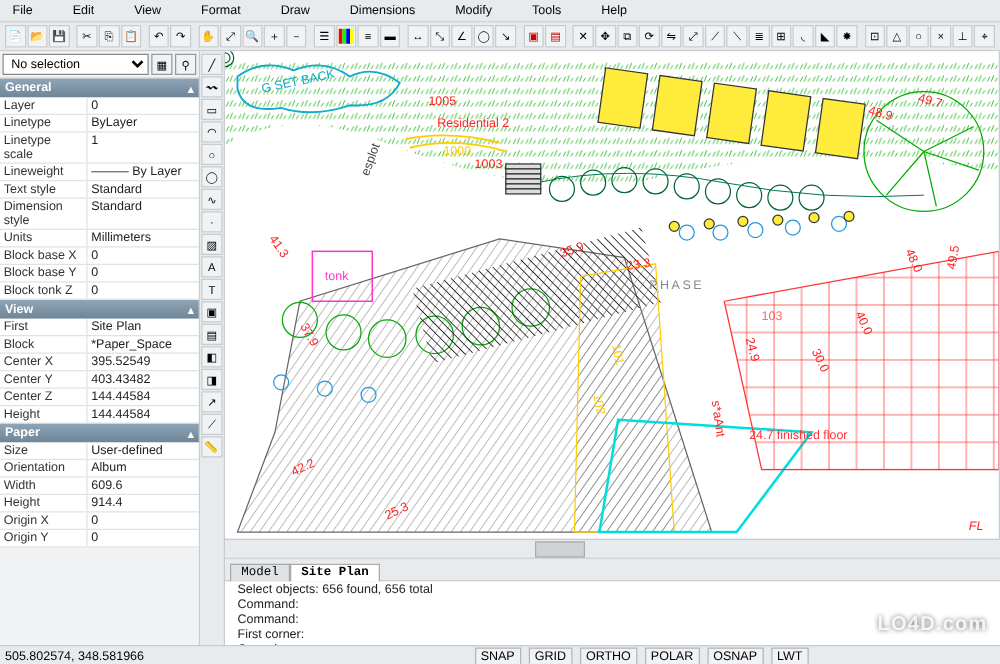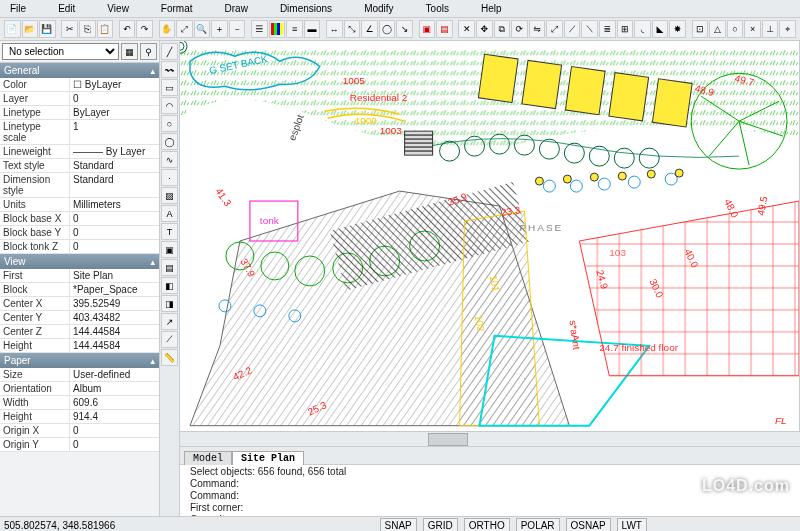--- a/index.html
+++ b/index.html
@@ -18,21 +18,21 @@
 .main { display: flex; height: calc(100% - 56px); }
 
 .proplabel { color: #333; }
 .propval { color: #222; }
 
 
 .left-panel { width: 160px; background: #f0f2f4; border-right: 1px solid #c8ccd0; display: flex; flex-direction: column; }
 .sel-row { display: flex; gap: 2px; padding: 2px; border-bottom: 1px solid #c8ccd0; align-items: center; }
 .sel-combo { flex: 1; height: 17px; background: #fff; border: 1px solid #888; font-size: 10px; padding: 0 2px; }
 .sel-btn { width: 17px; height: 17px; background: #f0f2f4; border: 1px solid #999; display:flex; align-items:center; justify-content:center; font-size:9px; }
-.sec-header { background: linear-gradient(to bottom, #8ea5b8, #6e8598); color: #fff; padding: 2px 4px; display: flex; justify-content: space-between; align-items: center; font-weight: normal; cursor: pointer; }
+.sec-header { background: linear-gradient(to bottom, #8ea5b8, #6e8598); color: #fff; padding: 2px 4px; display: flex; justify-content: space-between; align-items: center; font-weight: bold; cursor: pointer; }
 .sec-header .chev { font-size: 9px; }
 .props { background: #fff; }
 .prop-row { display: flex; border-bottom: 1px solid #e0e2e4; }
 .prop-row .k { width: 70px; padding: 1px 3px; border-right: 1px solid #e0e2e4; color: #333; }
 .prop-row .v { flex: 1; padding: 1px 3px; }
 .left-panel .spacer { flex: 1; background: #f0f2f4; }
 
 
 .left-tools { width: 20px; background: #e8ebee; border-right: 1px solid #c8ccd0; display: flex; flex-direction: column; gap: 1px; padding: 2px 1px; }
 .ltbtn { width: 17px; height: 17px; background: #f0f2f4; border: 1px solid #c8ccd0; display: flex; align-items: center; justify-content: center; cursor: pointer; font-size: 9px; }
@@ -47,21 +47,21 @@
 .tab { padding: 1px 8px; background: #e0e2e4; border: 1px solid #aaa; border-bottom: none; font-size: 10px; cursor: pointer; position: relative; top: 1px; font-family: Liberation Mono, monospace; }
 .tab.active { background: #fff; font-weight: bold; }
 .cmd-lines { background: #fff; border-top: 1px solid #c8ccd0; padding: 1px 10px; height: 52px; overflow: hidden; }
 .cmd-lines div { line-height: 12px; color: #222; }
 
 
 .statusbar { height: 18px; background: #e8ebee; border-top: 1px solid #c8ccd0; display: flex; align-items: center; padding: 0 4px; gap: 6px; }
 .coords { min-width: 140px; }
 .toggle { padding: 1px 4px; border: 1px solid #b0b4b8; background: #f0f2f4; cursor: pointer; }
 
-.watermark { position: absolute; right: 10px; bottom: 36px; font-size: 16px; font-weight: bold; color: rgba(255,255,255,0.85); text-shadow: 0 0 4px rgba(0,0,0,0.6); letter-spacing: 1px; pointer-events: none; font-family: Arial; }
+.watermark { position: absolute; right: 10px; bottom: 22px; font-size: 16px; font-weight: bold; color: rgba(255,255,255,0.85); text-shadow: 0 0 4px rgba(0,0,0,0.6); letter-spacing: 1px; pointer-events: none; font-family: Arial; }
 
 .icon-colors { display:flex; }
 .icon-colors span { width:3px; height:12px; }
 </style>
 </head>
 <body>
 
 <div class="menubar">
   <div class="menu-item">File</div>
   <div class="menu-item">Edit</div>
@@ -144,24 +144,20 @@
       </select>
       <div class="sel-btn">▦</div>
       <div class="sel-btn">⚲</div>
     </div>
 
     <div class="sec-header">
       <span>General</span>
       <span class="chev">▴</span>
     </div>
     <div class="props" id="props-general">
-        <div class="prop-row">
-          <div class="k proplabel">Color</div>
-          <div class="v propval">☐ ByLayer</div>
-        </div>
         <div class="prop-row">
           <div class="k proplabel">Layer</div>
           <div class="v propval">0</div>
         </div>
         <div class="prop-row">
           <div class="k proplabel">Linetype</div>
           <div class="v propval">ByLayer</div>
         </div>
         <div class="prop-row">
           <div class="k proplabel">Linetype scale</div>

